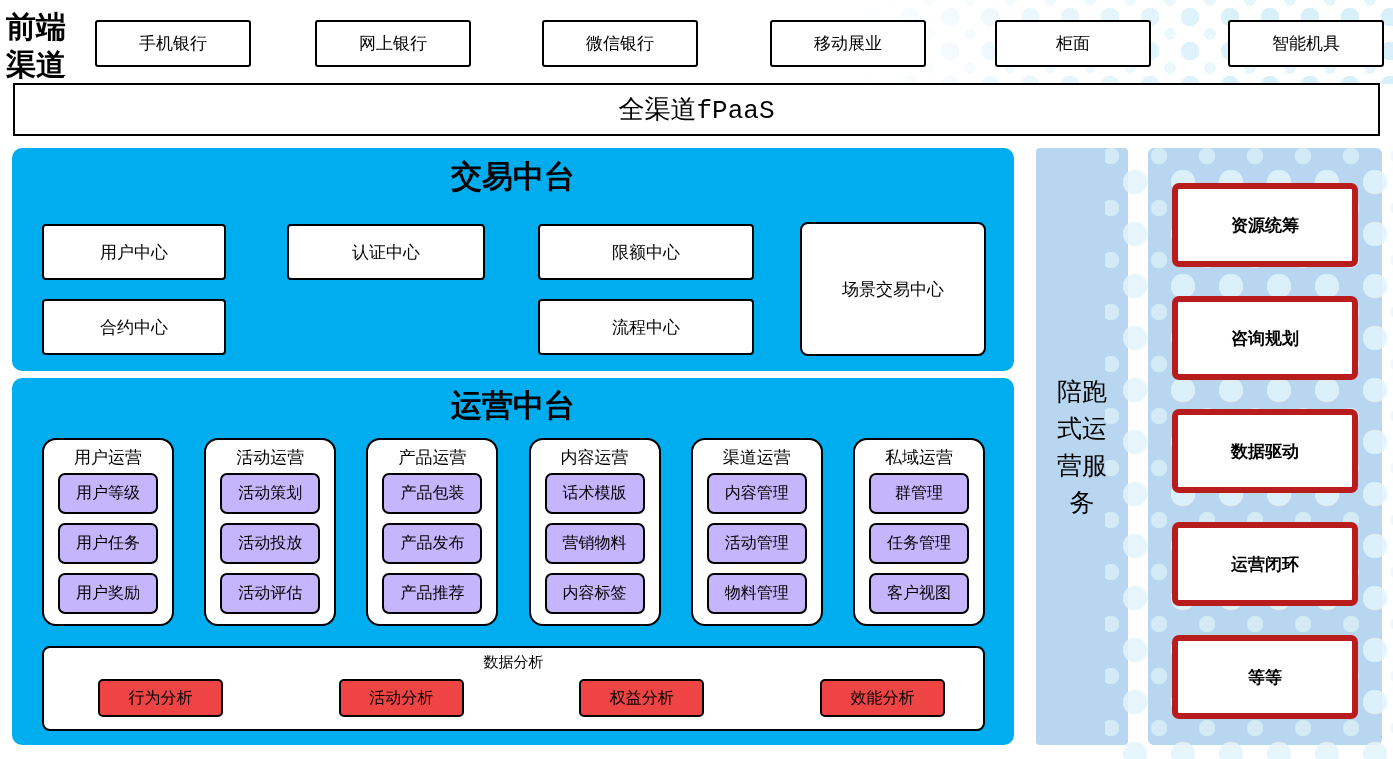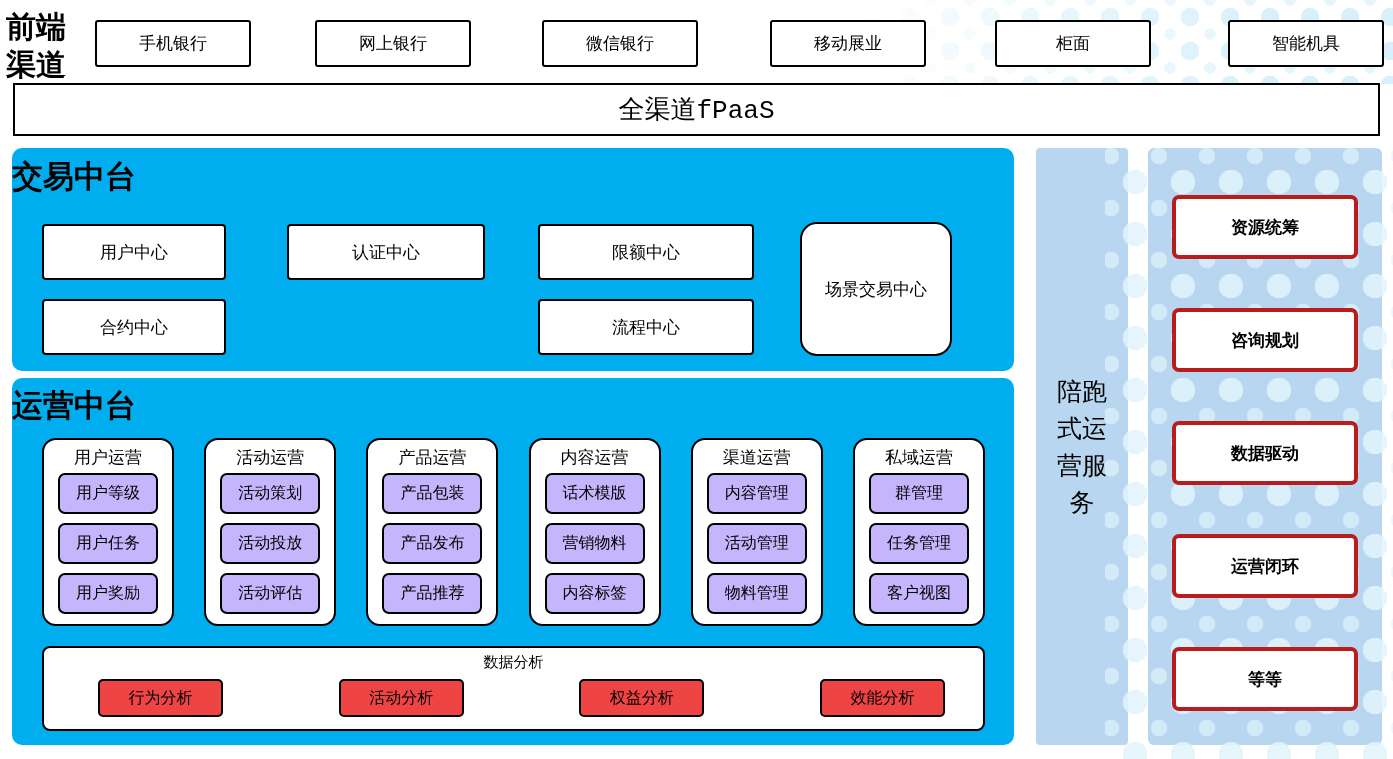--- a/index.html
+++ b/index.html
@@ -42,32 +42,32 @@
   .fpaas{
     position:absolute;left:13px;top:83px;width:1367px;height:53px;background:#fff;
     border:2px solid #000;box-sizing:border-box;z-index:2;
     display:flex;align-items:center;justify-content:center;font-size:26px;font-weight:500;font-family:Liberation Mono, monospace;
   }
   
   .section{position:absolute;left:12px;width:1002px;border-radius:10px;background:#00AEEF;}
   .section-trade{top:148px;height:223px;}
   .section-ops{top:378px;height:367px;}
   .section-title{
-    position:absolute;left:0;right:0;
+    position:absolute;left:0;right:0;text-align:center;
     font-family:"Liberation Serif",serif;font-weight:700;font-size:31px;
   }
   .section-trade .section-title{top:8px;}
   .section-ops .section-title{top:7px;}
   .wbox{
     position:absolute;background:#fff;border:2px solid #000;border-radius:4px;box-sizing:border-box;
     display:flex;align-items:center;justify-content:center;font-size:17px;font-weight:500;
   }
   .tc-r1{top:76px;height:56px;} .tc-r2{top:151px;height:56px;}
   .tc-c1{left:30px;width:184px;} .tc-c2{left:275px;width:198px;} .tc-c3{left:526px;width:216px;}
-  .tc-tall{left:788px;top:74px;width:152px;height:134px;border-radius:17px;}
+  .tc-tall{left:788px;top:74px;width:186px;height:134px;border-radius:8px;}
   
   .op-cols{
     position:absolute;left:30px;top:60px;width:943px;height:190px;
     display:flex;justify-content:space-between;
   }
   .op-col{
     width:132px;height:188px;background:#fff;border:2px solid #000;border-radius:14px;
     box-sizing:border-box;
   }
   .op-col-header{text-align:center;font-size:17px;font-weight:500;margin-top:5px;height:28px;line-height:26px;}
@@ -95,23 +95,23 @@
     display:flex;align-items:center;justify-content:center;
   }
   .companion-text{
     position:relative;z-index:4;width:56px;text-align:center;word-break:break-all;
     font-size:25px;line-height:37px;font-weight:500;
   }
   .service-panel{
     position:absolute;left:1148px;top:148px;width:234px;height:597px;background:#B8D6EF;border-radius:6px;
   }
   .svc-box{
-    position:absolute;left:24px;width:186px;height:64px;background:#fff;border:4px solid #b91c1c;
+    position:absolute;left:24px;width:186px;height:84px;background:#fff;border:6px solid #b91c1c;
     border-radius:7px;box-sizing:border-box;z-index:4;
-    display:flex;align-items:center;justify-content:center;font-size:17px;font-weight:700;margin-top:12px;
+    display:flex;align-items:center;justify-content:center;font-size:17px;font-weight:700;
   }
   .svc-0{top:35px}.svc-1{top:148px}.svc-2{top:261px}.svc-3{top:374px}.svc-4{top:487px}
 </style>
 </head>
 <body>
 
 <div class="stage">
 
   <div class="dots-corner"></div>
 

